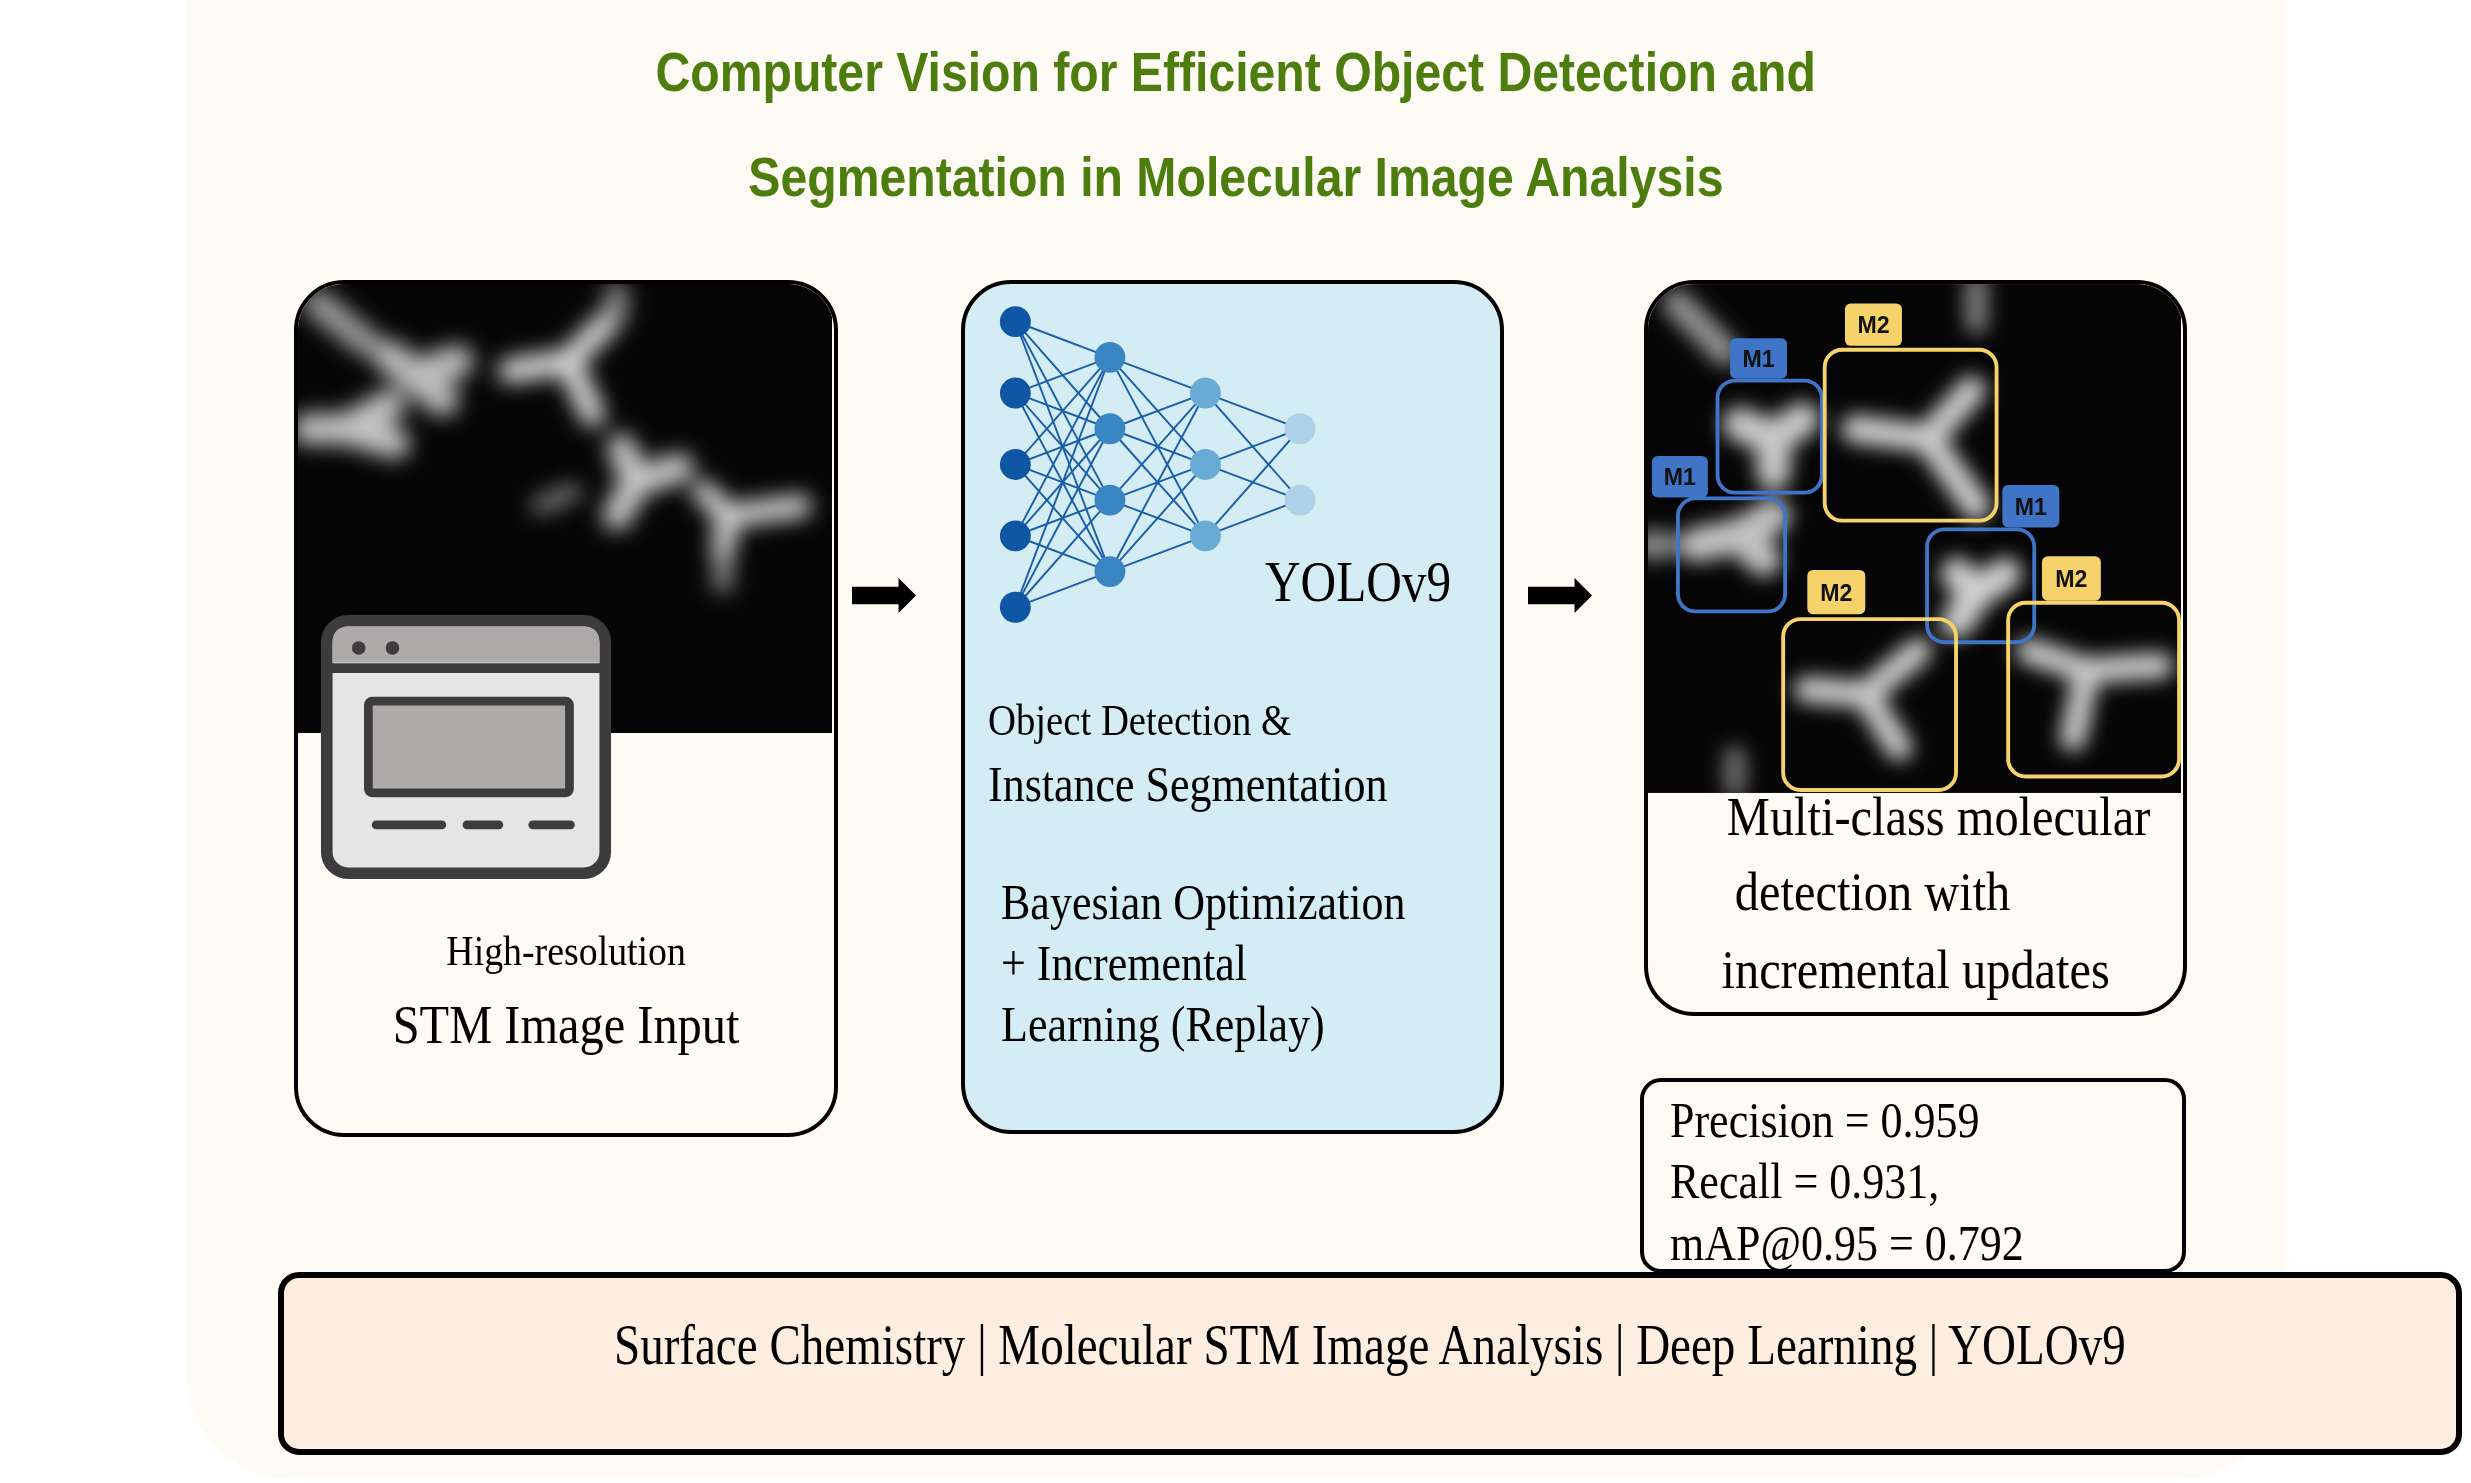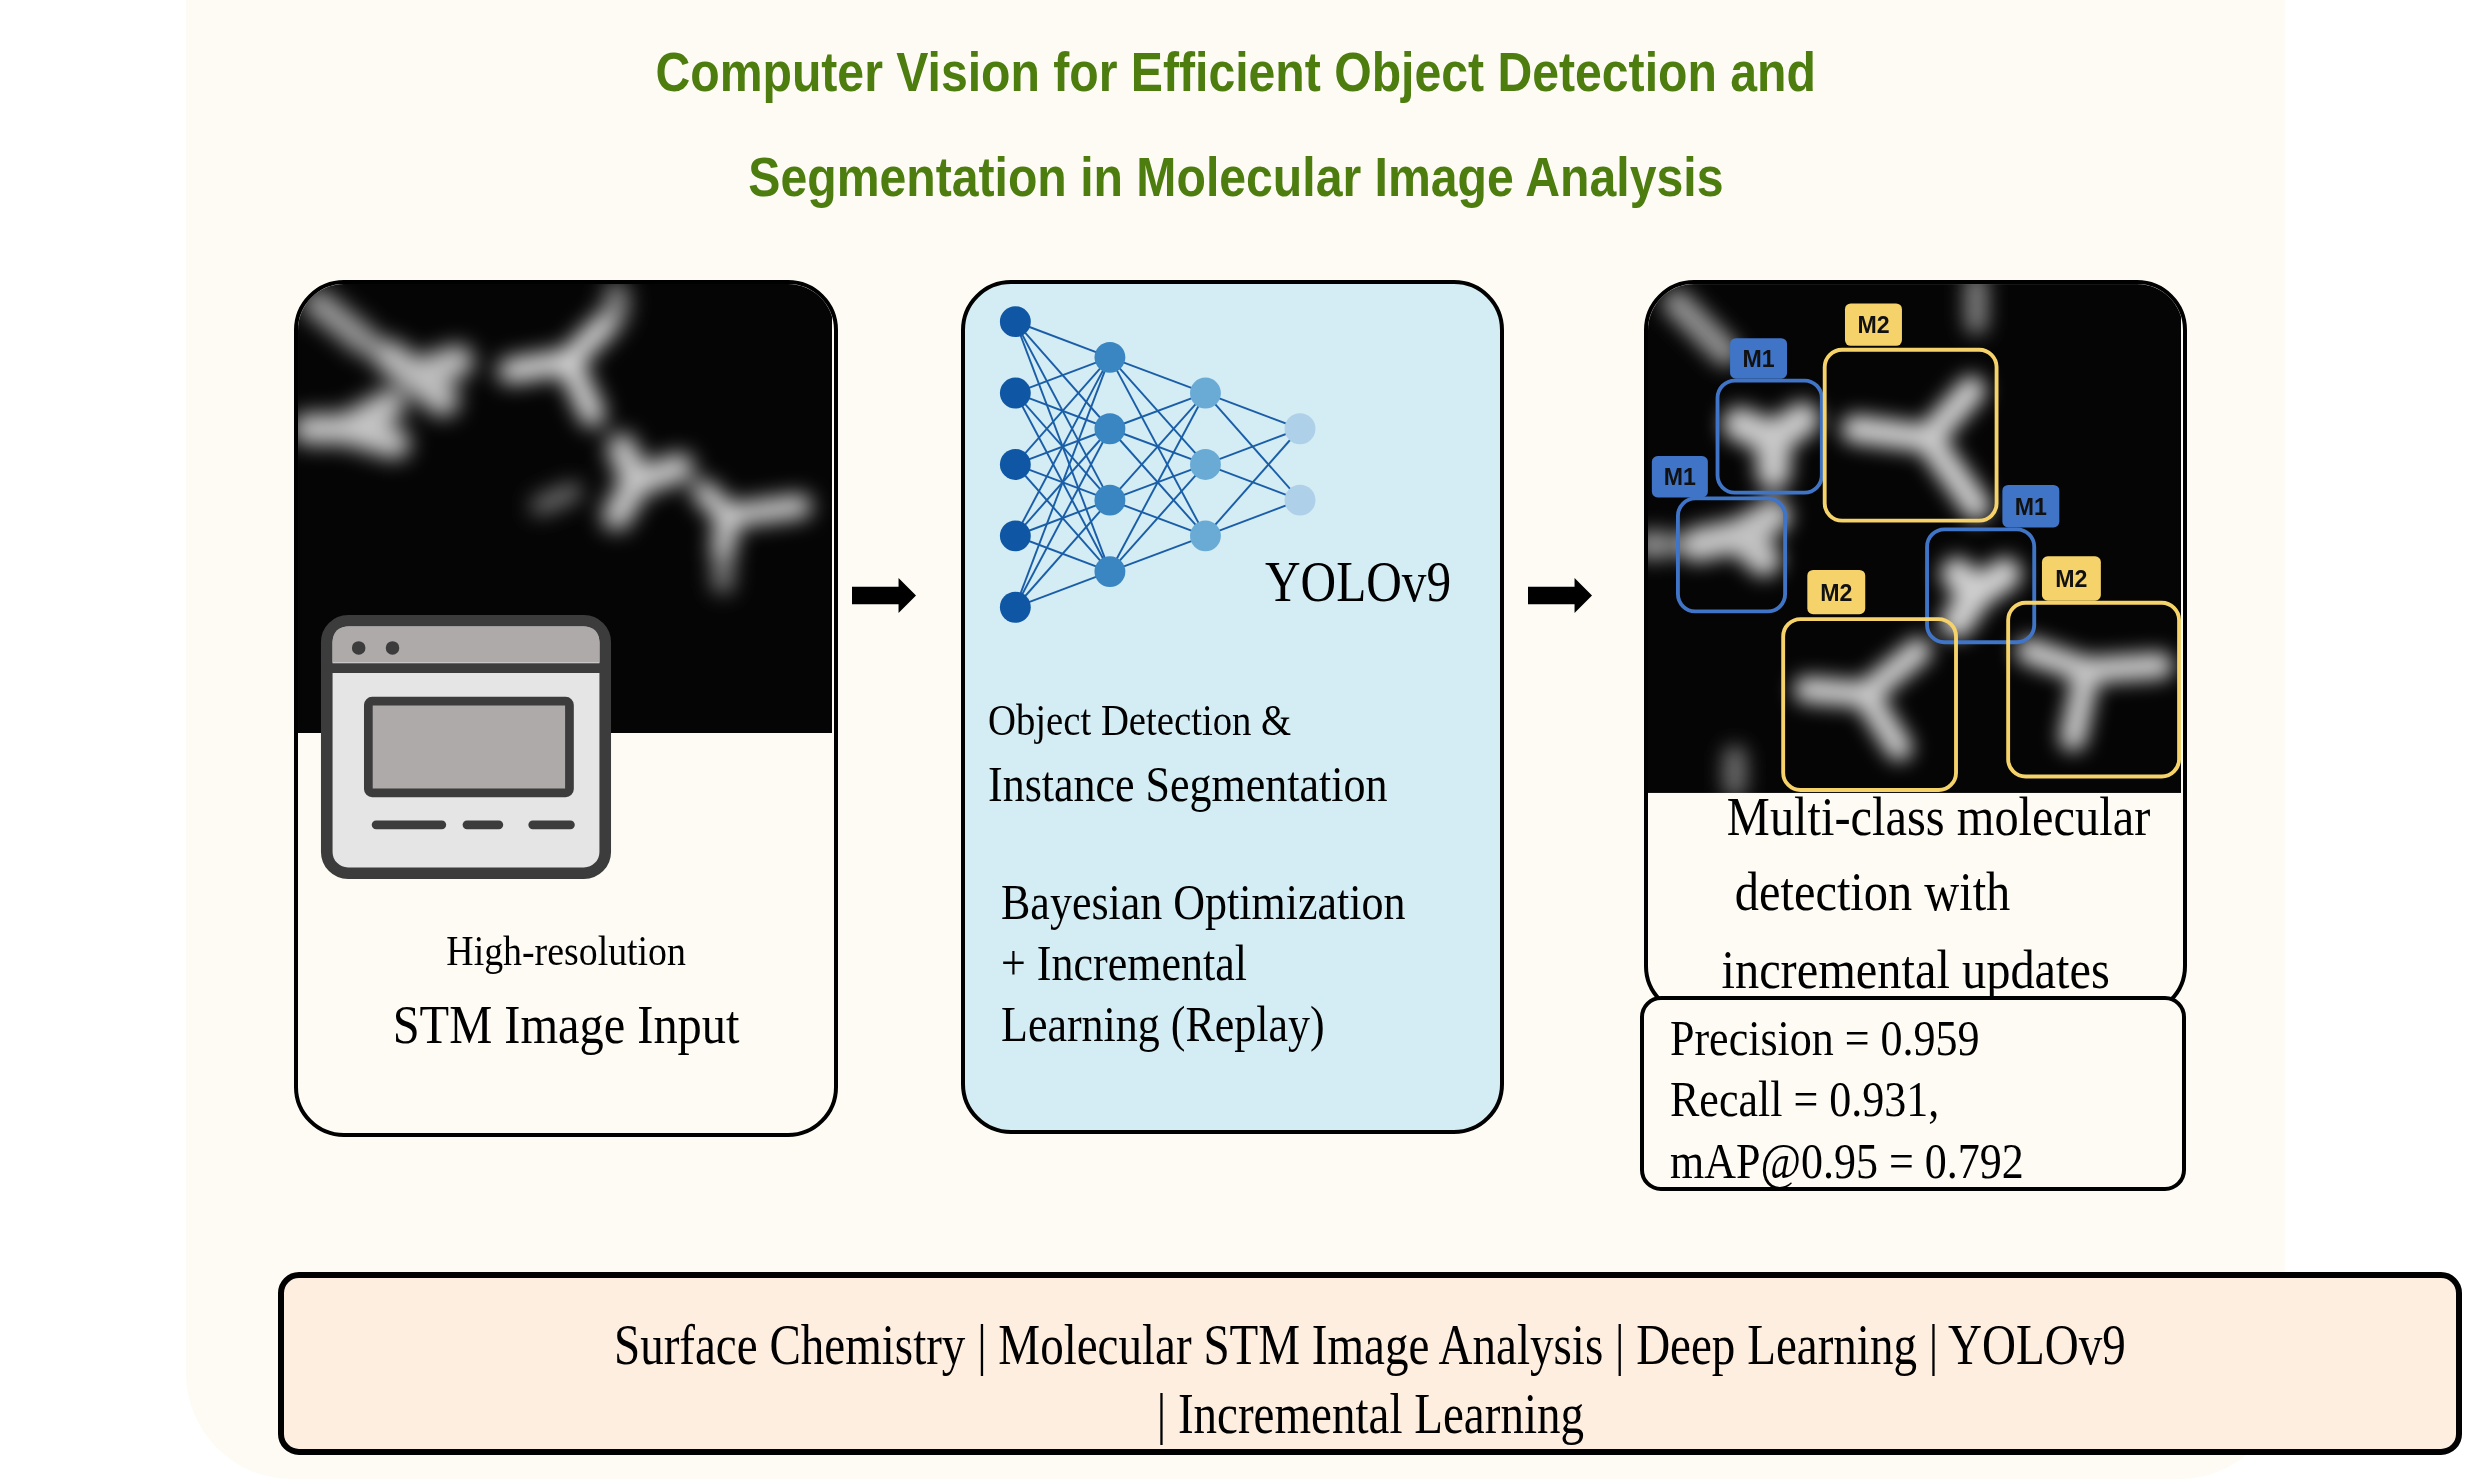--- a/index.html
+++ b/index.html
@@ -14,21 +14,21 @@
   .title span { display:inline-block; transform:scaleX(0.86); transform-origin:center; }
   .panel { position:absolute; border:4.8px solid #000; box-sizing:border-box; border-radius:50px; overflow:hidden; }
   .panel-left { left:294px; top:280px; width:544px; height:857px; background:#fdfbf4; }
   .panel-mid { left:961px; top:280px; width:543px; height:854px; background:#d4ecf3; }
   .panel-right { left:1644px; top:280px; width:543px; height:736px; background:#fdfbf4; }
   .stm { position:absolute; left:0; top:0; }
   .serif-text { position:absolute; font-family:"Liberation Serif", serif; color:#000; white-space:nowrap; line-height:1; }
   .cond { display:inline-block; transform:scaleX(0.88); transform-origin:left center; }
   .condc { display:inline-block; transform:scaleX(0.88); transform-origin:center; }
   .arrow { position:absolute; }
-  .metrics { position:absolute; left:1640px; top:996px; width:546px; height:195px; border:4.8px solid #000;
+  .metrics { position:absolute; left:1640px; top:1078px; width:546px; height:195px; border:4.8px solid #000;
              box-sizing:border-box; border-radius:21px; background:#fdfbf4; }
   .metric-line { position:absolute; left:26px; font-family:"Liberation Serif", serif; font-size:50px; line-height:1; white-space:nowrap; }
   .footer { position:absolute; left:278px; top:1272px; width:2184px; height:183px; border:6.8px solid #000;
             box-sizing:border-box; border-radius:21px; background:#fdeee0; text-align:center; }
   .footer-line { position:absolute; left:0; width:100%; font-family:"Liberation Serif", serif; font-size:56px; line-height:1; white-space:nowrap; text-align:center; }
   .footer-line span { display:inline-block; transform:scaleX(0.84); transform-origin:center; }
   .win-icon { position:absolute; left:320px; top:614px; }
   .bbox-label { font-family:"Liberation Sans", sans-serif; font-weight:bold; font-size:24px; }
 </style>
 </head>
@@ -197,15 +197,14 @@
 <div class="serif-text" style="left:1644px; width:543px; text-align:center; top:942px; font-size:55px;"><span class="condc">incremental updates</span></div>
 
 <div class="metrics">
   <div class="metric-line" style="top:12.6px;"><span class="cond">Precision = 0.959</span></div>
   <div class="metric-line" style="top:74px;"><span class="cond">Recall = 0.931,</span></div>
   <div class="metric-line" style="top:136px;"><span class="cond">mAP@0.95 = 0.792</span></div>
 </div>
 
 <div class="footer">
   <div class="footer-line" style="top:39px;"><span>Surface Chemistry | Molecular STM Image Analysis | Deep Learning | YOLOv9</span></div>
-  <div class="footer-line" style="top:108px;"><span>| Incremental Learning</span></div>
 </div>
 
 
 </body></html>

